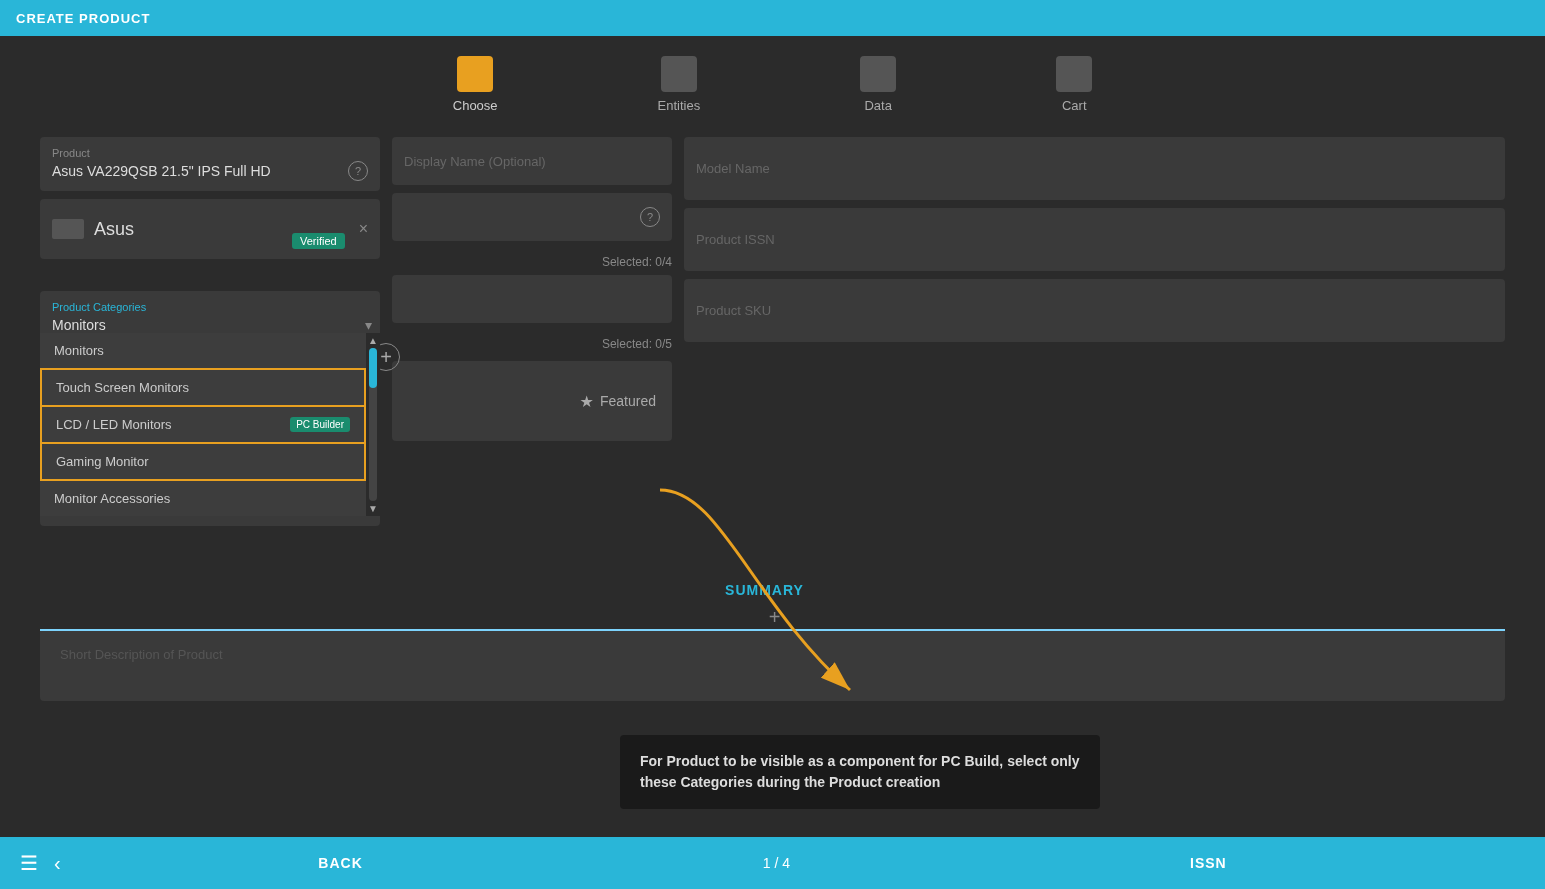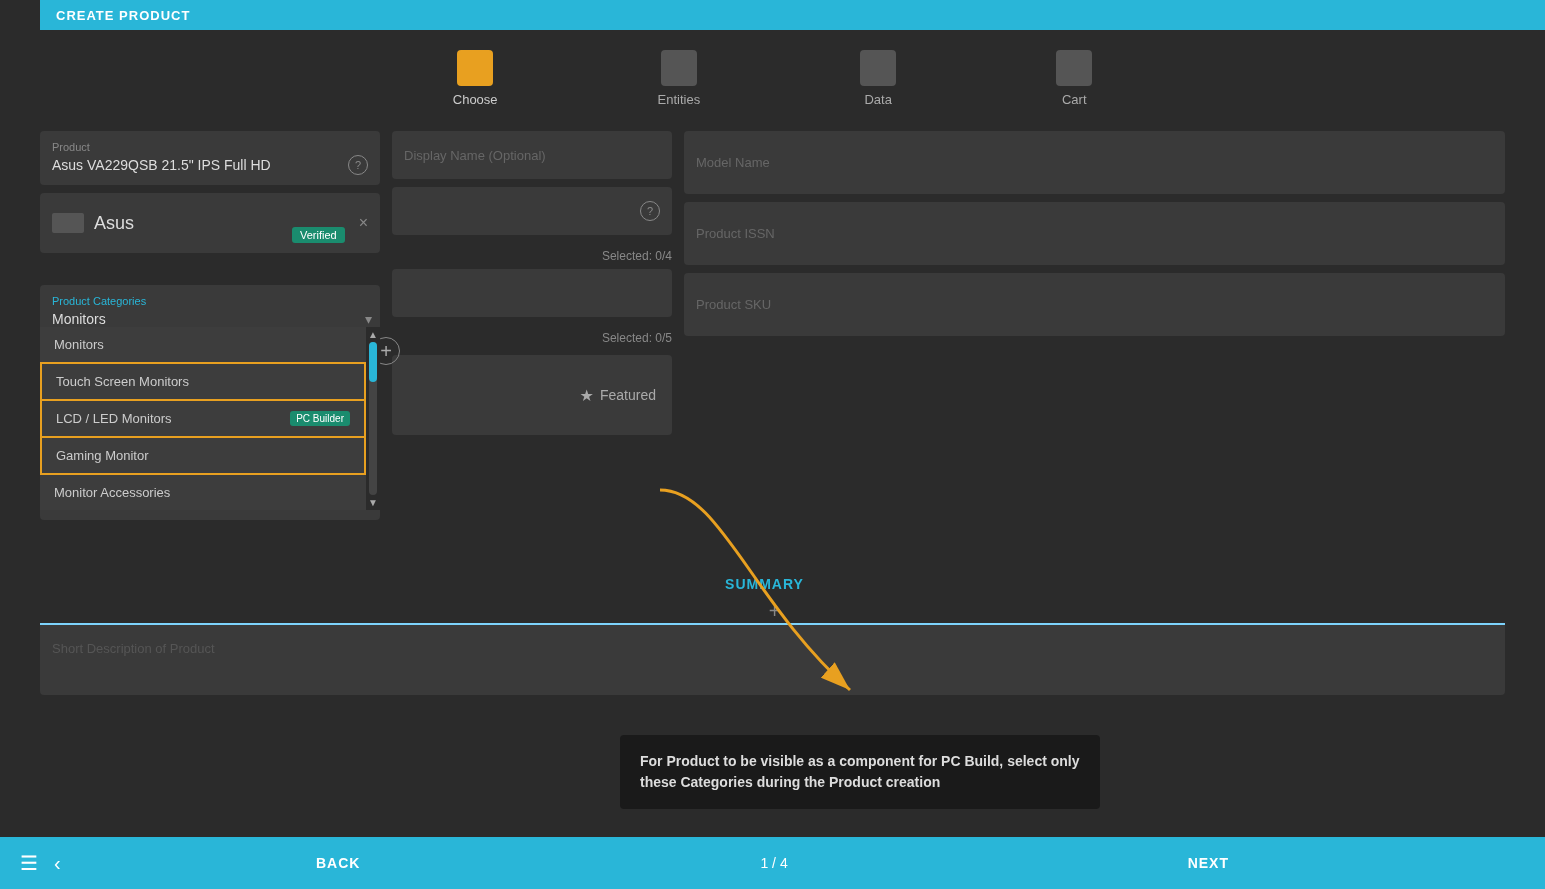--- a/index.html
+++ b/index.html
@@ -9,25 +9,24 @@
       color: #ccc;
       width: 1545px;
       height: 889px;
       overflow: hidden;
       position: relative;
     }
 
     
     .top-bar {
       background: #29b6d8;
-      height: 30px;
+      height: 36px;
       display: flex;
       align-items: center;
       padding: 0 16px;
-      margin-left: 40px;
     }
     .top-bar-title {
       color: #fff;
       font-size: 13px;
       font-weight: 600;
       letter-spacing: 1px;
     }
 
     
     .main-content {
@@ -317,21 +316,21 @@
     }
     .summary-add {
       color: #888;
       font-size: 20px;
       cursor: pointer;
       margin-left: 4px;
     }
     .summary-content {
       background: #3a3a3a;
       border-radius: 0 0 4px 4px;
-      padding: 14px 12px;
+      padding: 14px 20px;
       min-height: 70px;
     }
     .summary-placeholder {
       color: #555;
       font-size: 13px;
     }
 
     
     .callout-box {
       position: absolute;
@@ -602,16 +601,16 @@
 </div>
 
 <div class="bottom-bar">
   <div class="bottom-left">
     <span class="hamburger-icon">☰</span>
     <span class="chevron-left-icon">‹</span>
   </div>
   <div class="bottom-center">
     <button class="back-btn">BACK</button>
     <span class="page-indicator">1 / 4</span>
-    <button class="next-btn">NEXT</button>
+    <button class="next-btn">ISSN</button>
   </div>
   <div class="bottom-right"></div>
 </div>
 
 </body></html>

